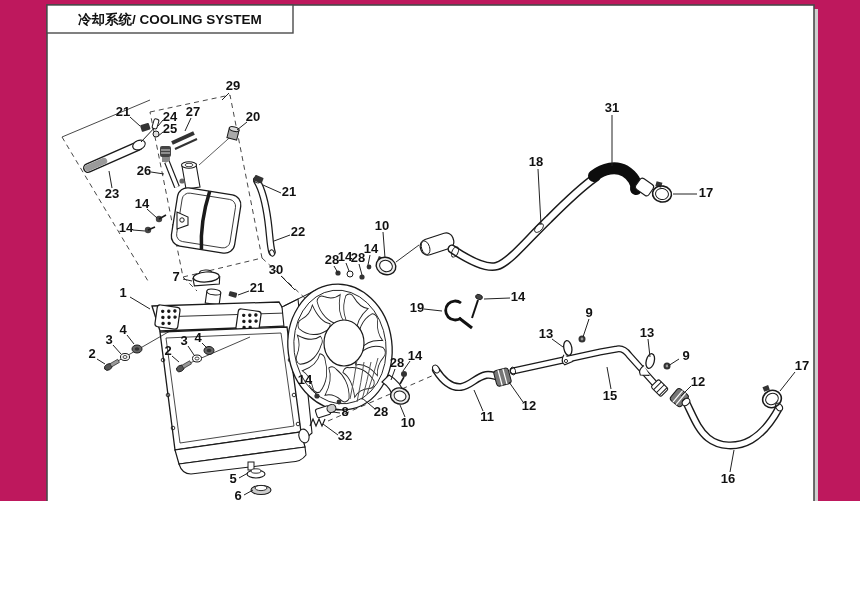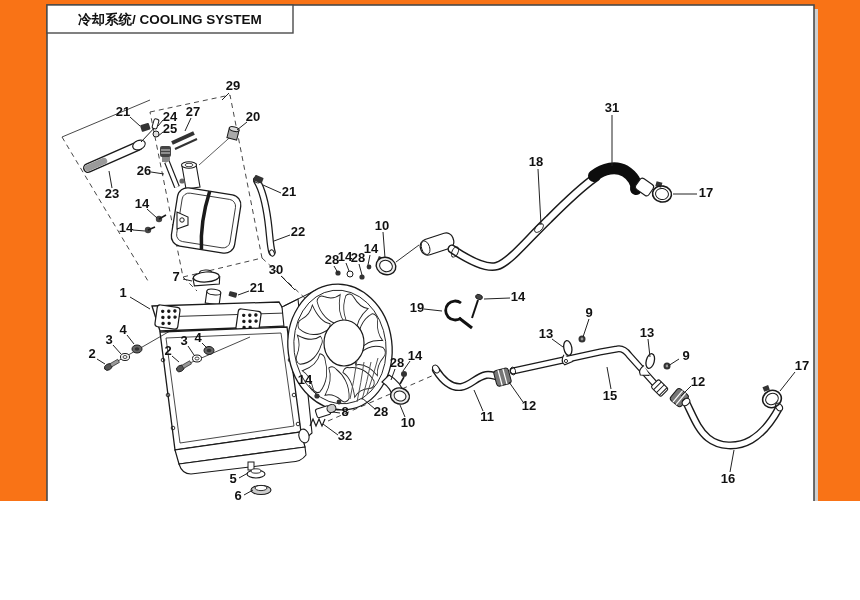--- a/index.html
+++ b/index.html
@@ -1,16 +1,16 @@
 <!DOCTYPE html>
 <html><head>
 <meta charset="utf-8">
 <style>
   html,body{margin:0;padding:0;background:#ffffff;}
-  .page{position:relative;width:860px;height:501px;background:#f97316;overflow:hidden;
+  .page{position:relative;width:860px;height:501px;background:#be185d;overflow:hidden;
         font-family:"Liberation Sans", sans-serif;}
   svg{display:block;}
   .callout-text{font-family:"Liberation Sans", sans-serif;font-weight:bold;font-size:13px;fill:#111;}
   .title-text{font-family:"Liberation Sans", sans-serif;font-weight:bold;font-size:13.5px;fill:#111;}
   .fwd-text{font-family:"Liberation Sans", sans-serif;font-weight:bold;font-size:9px;fill:#111;letter-spacing:0.5px;}
 </style>
 </head>
 <body>
 
 <div class="page">

